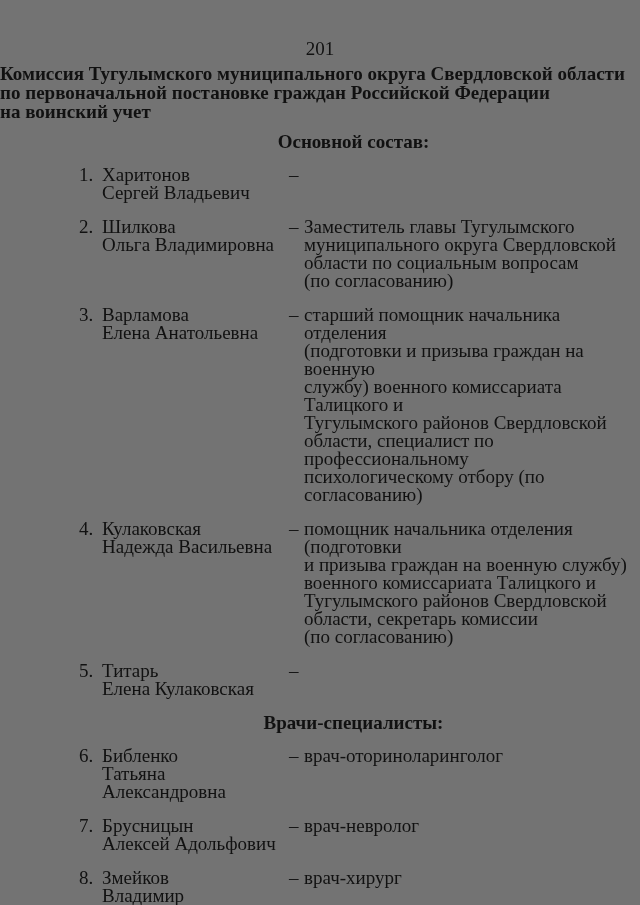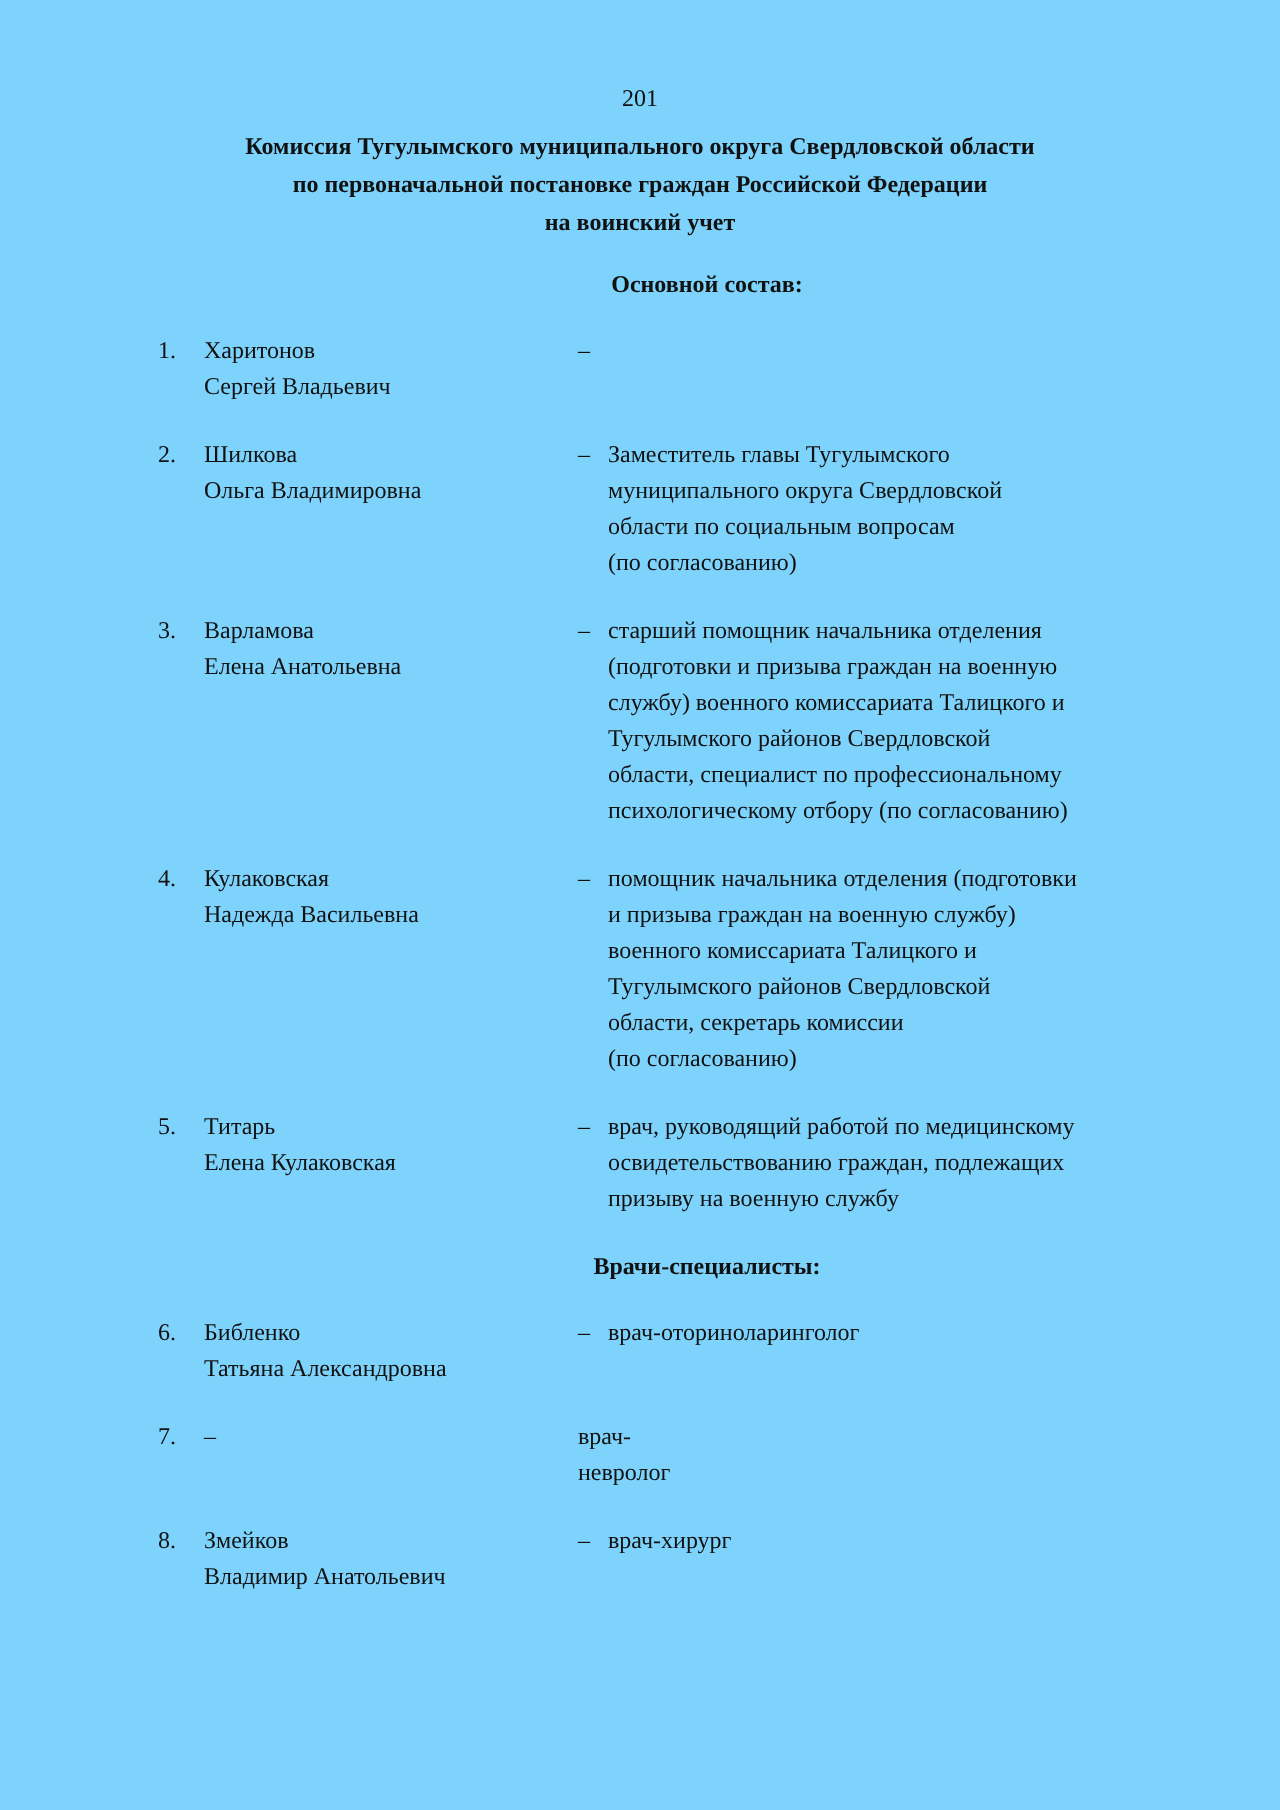--- a/index.html
+++ b/index.html
@@ -4,36 +4,35 @@
 <style>
   html, body {
     margin: 0;
     padding: 0;
     background: #ffffff;
   }
   .page {
     position: relative;
     width: 640px;
     height: 905px;
-    background: #7dd3fc;
+    background: #737373;
     color: #111111;
     font-family: "Liberation Serif", "DejaVu Serif", serif;
-    font-size: 12px;
+    font-size: 19px;
     line-height: 18px;
     overflow: hidden;
     box-sizing: border-box;
     padding-top: 40px;
   }
   .pagenum {
     text-align: center;
     width: 100%;
   }
   .doc-title {
     margin-top: 6px;
-    text-align: center;
     font-weight: bold;
     line-height: 19px;
     white-space: pre-line;
   }
   .content {
     padding-left: 79px;
     padding-right: 12px;
   }
   .section-heading {
     font-weight: bold;
@@ -110,37 +109,36 @@
 Тугулымского районов Свердловской
 области, секретарь комиссии
 (по согласованию)</div>
     </div>
 
     <div class="item">
       <div class="cell">5.</div>
       <div class="cell">Титарь
 Елена Кулаковская</div>
       <div class="cell">–</div>
-      <div class="cell">врач, руководящий работой по медицинскому
-освидетельствованию граждан, подлежащих
-призыву на военную службу</div>
     </div>
 
     <div class="section-heading second">Врачи-специалисты:</div>
 
     <div class="item">
       <div class="cell">6.</div>
       <div class="cell">Библенко
 Татьяна Александровна</div>
       <div class="cell">–</div>
       <div class="cell">врач-оториноларинголог</div>
     </div>
 
     <div class="item">
       <div class="cell">7.</div>
+      <div class="cell">Брусницын
+Алексей Адольфович</div>
       <div class="cell">–</div>
       <div class="cell">врач-невролог</div>
     </div>
 
     <div class="item">
       <div class="cell">8.</div>
       <div class="cell">Змейков
 Владимир Анатольевич</div>
       <div class="cell">–</div>
       <div class="cell">врач-хирург</div>

